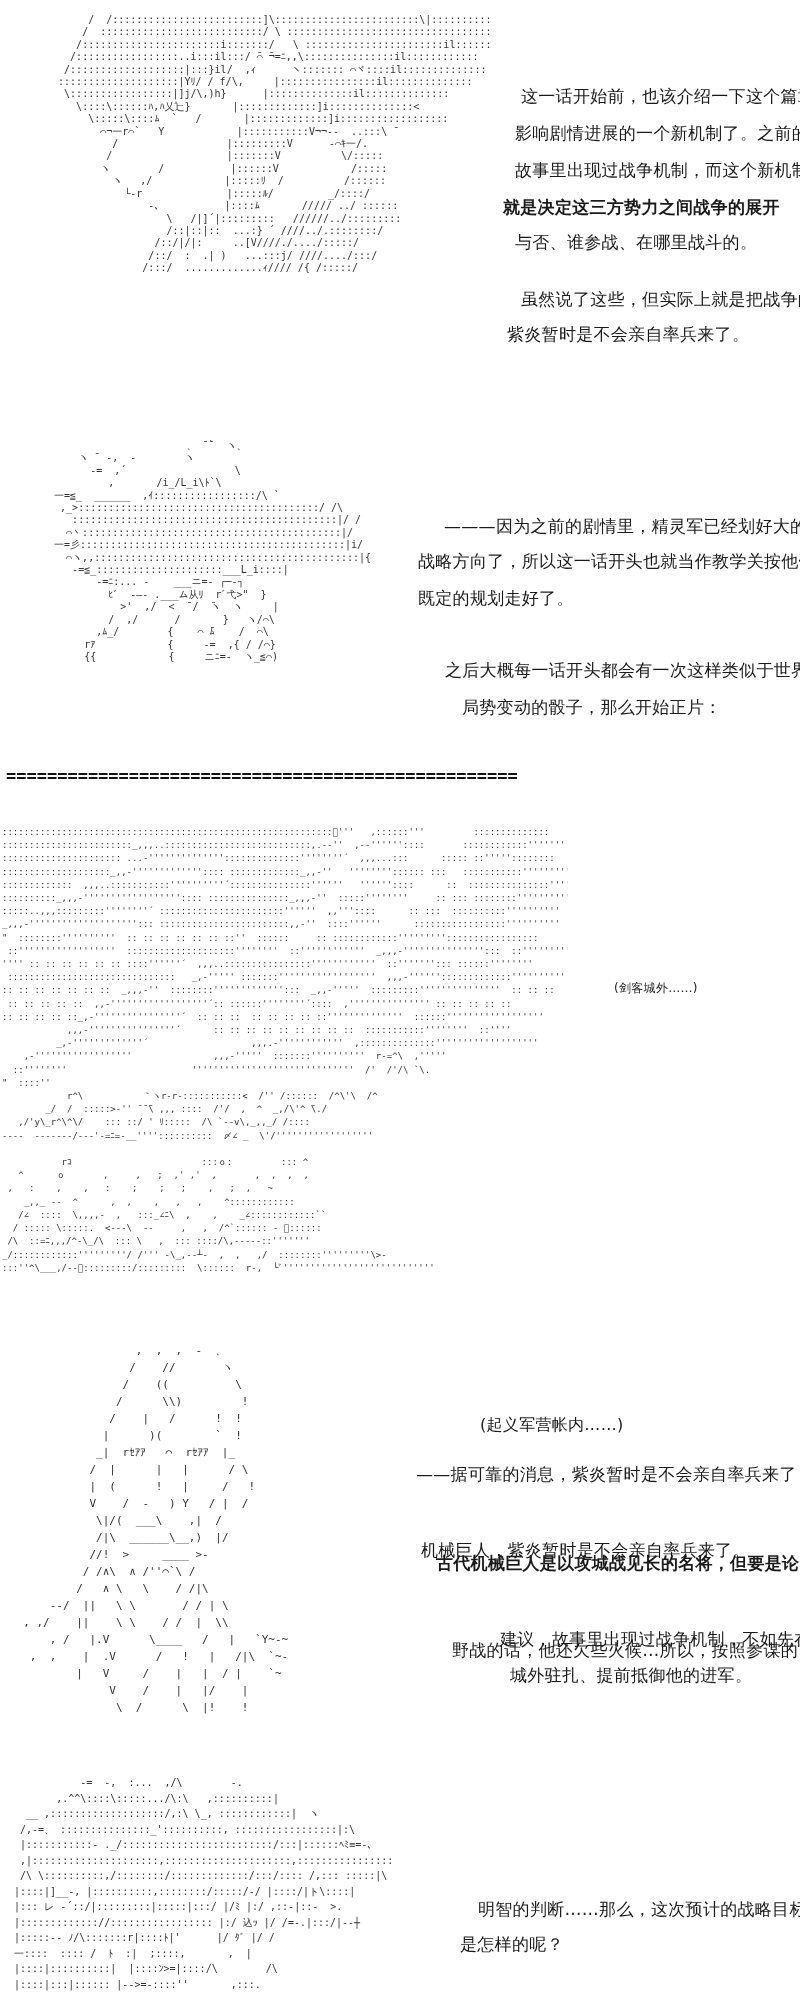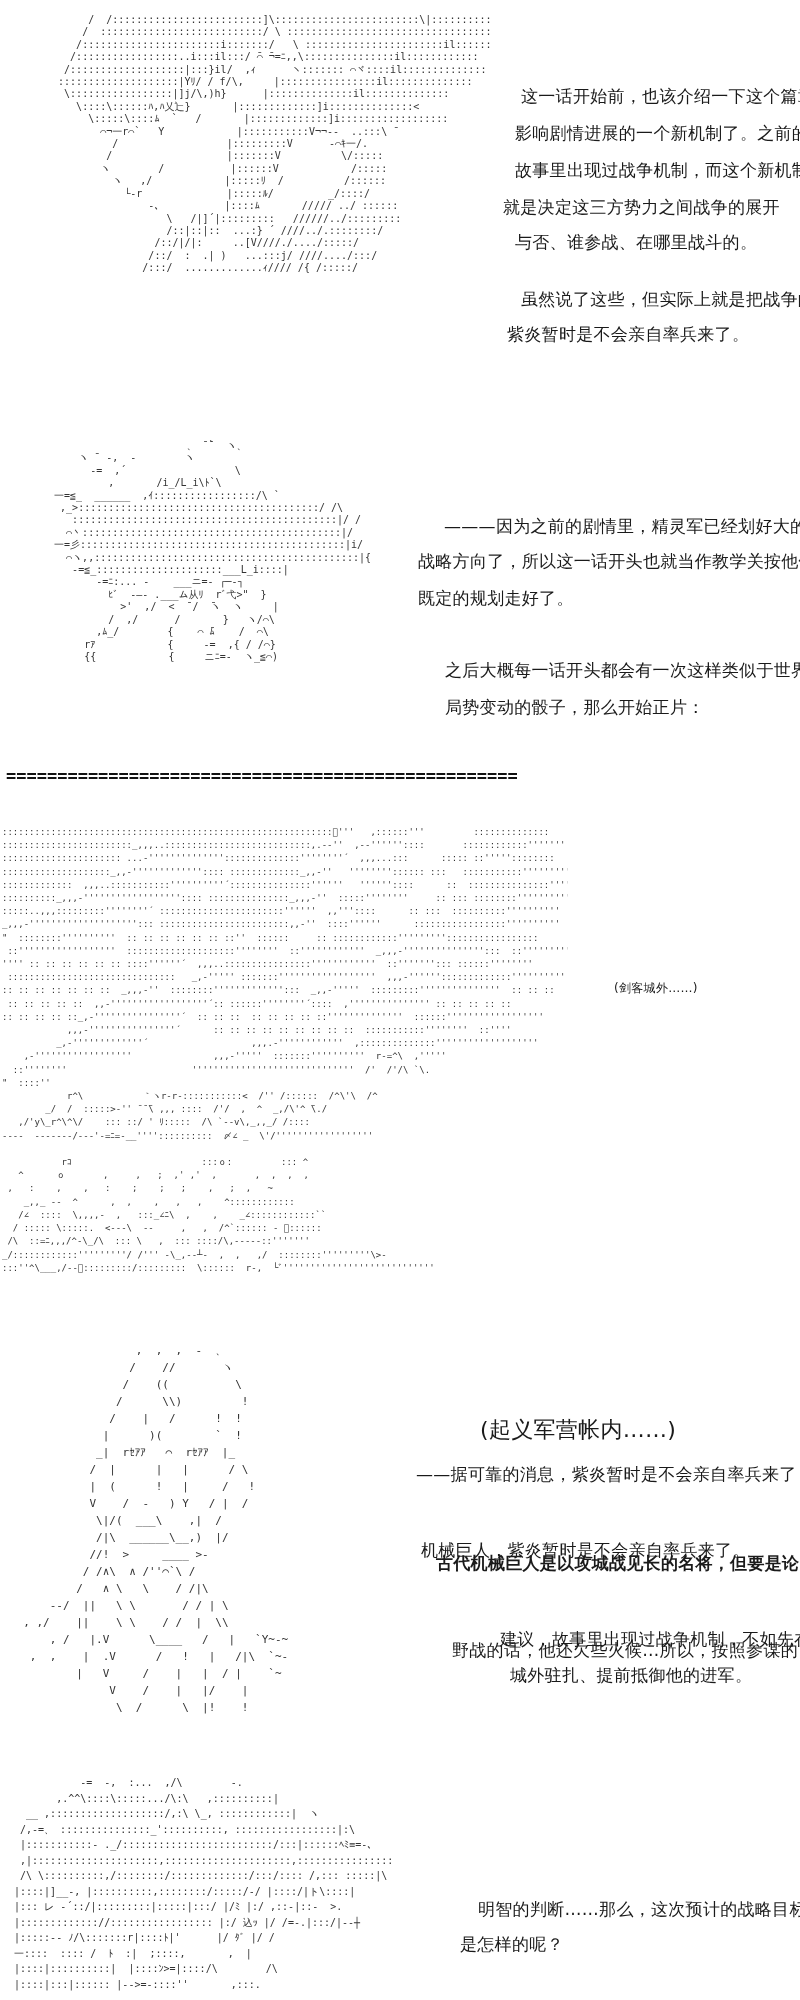--- a/index.html
+++ b/index.html
@@ -29,21 +29,21 @@
               └‐r              |:::::ﾙ/         _/::::/
                   ‐、          |::::ﾑ       ///// ../ ::::::
                      \   /|]´|:::::::::   //////../:::::::::
                      /::|::|::  ...:} ´ ////../.::::::::/
                    /::/|/|:     ..[V////./..../:::::/
                   /::/  :  .| )   ...:::j/ ////..../:::/
                  /:::/  .............ｨ//// /{ /:::::/</pre>
   <div class="txt" style="left:521px;top:85px;">这一话开始前，也该介绍一下这个篇章</div>
   <div class="txt" style="left:515px;top:122px;">影响剧情进展的一个新机制了。之前的</div>
   <div class="txt" style="left:515px;top:159px;">故事里出现过战争机制，而这个新机制</div>
-  <div class="txt" style="left:503px;top:196px;">就是决定这三方势力之间战争的展开</div>
+  <div class="txt" style="left:503px;top:196px;font-weight:bold;">就是决定这三方势力之间战争的展开</div>
   <div class="txt" style="left:515px;top:231px;">与否、谁参战、在哪里战斗的。</div>
   <div class="txt" style="left:521px;top:288px;">虽然说了这些，但实际上就是把战争的</div>
   <div class="txt" style="left:507px;top:323px;">紫炎暂时是不会亲自率兵来了。</div>
 </section>
 
 <section>
   <pre class="art" style="left:36px;top:440px;width:400px;height:320px;">                         、 ̄ ̄`  ヽ、
        ヽ ̄  ‐,  ‐        ヽ
          ‐=  ,´                  \
             ,       /i_/L_i\ﾄ`\
@@ -58,21 +58,21 @@
             ﾋﾞ  ‐―‐ .___ム从ﾘ  rﾞ弋&gt;"  }
               &gt;'  ,/  &lt;  ̄ /  ̄ヽ  ヽ     |
             /  ,/      /       }   ヽ/⌒\
           ,ﾑ_/        {    ⌒ ̄ﾑ    /  ⌒\
         rｱ            {     ‐=  ,{ / /⌒}
         {{            {     ニﾆ=-  ヽ_≦⌒)</pre>
   <div class="txt" style="left:444px;top:515px;">———因为之前的剧情里，精灵军已经划好大的</div>
   <div class="txt" style="left:418px;top:550px;">战略方向了，所以这一话开头也就当作教学关按他们</div>
   <div class="txt" style="left:418px;top:587px;">既定的规划走好了。</div>
   <div class="txt" style="left:445px;top:659px;">之后大概每一话开头都会有一次这样类似于世界</div>
-  <div class="txt" style="left:445px;top:696px;">局势变动的骰子，那么开始正片：</div>
+  <div class="txt" style="left:462px;top:696px;">局势变动的骰子，那么开始正片：</div>
 </section>
 
 <div class="sep">==================================================</div>
 
 <section>
   <pre class="art" style="left:2px;top:826px;width:566px;height:470px;font-size:9px;line-height:13.2px;">:::::::::::::::::::::::::::::::::::::::::::::::::::::::::::::ﾞ'''   ,::::::'''         ::::::::::::::
 ::::::::::::::::::::::::_,,,..:::::::::::::::::::::::::::,.--''  ,--''''''::::       ::::::::::::'''''''
 :::::::::::::::::::::: ...-''''''''''''''::::::::::::::''''''''´  ,,,...:::      ::::: ::'''''::::::::
 ::::::::::::::::::::_,,-''''''''''''':::: :::::::::::::_,,-''   '''''''':::::: :::   :::::::::::''''''''''''
 :::::::::::::  ,,,..:::::::::::''''''''''´:::::::::::::::''''''   ''''''::::      ::  :::::::::::::::''''''
@@ -124,21 +124,21 @@
             //!  &gt;     ____ &gt;-
            / /∧\  ∧ /''⌒`\ /
           /   ∧ \   \    / /|\
       --/  ||   \ \       / / | \
   , ,/    ||    \ \    / /  |  \\
       , /   |.V      \____   /   |   `Y~‐~
    ,  ,    |  .V      /   !   |   /|\  `~‐
           |   V     /    |   |  / |    `~
                V    /    |   |/    |
                 \  /      \  |!    !</pre>
-  <div class="txt" style="left:480px;top:1415px;font-size:22px;">(起义军营帐内……)</div>
+  <div class="txt" style="left:480px;top:1415px;font-size:16px;">(起义军营帐内……)</div>
   <div class="txt" style="left:416px;top:1463px;">——据可靠的消息，紫炎暂时是不会亲自率兵来了</div>
   <div class="txt" style="left:421px;top:1499px;margin-top:40px;">机械巨人，紫炎暂时是不会亲自率兵来了。</div>
   <div class="txt" style="left:436px;top:1552px;font-weight:bold;">古代机械巨人是以攻城战见长的名将，但要是论</div>
   <div class="txt" style="left:452px;top:1591px;margin-top:48px;">野战的话，他还欠些火候…所以，按照参谋的</div>
   <div class="txt" style="left:500px;top:1628px;">建议，故事里出现过战争机制，不如先在</div>
   <div class="txt" style="left:510px;top:1664px;">城外驻扎、提前抵御他的进军。</div>
 </section>
 
 <section>
   <pre class="art" style="left:14px;top:1775px;width:380px;height:225px;font-size:10px;line-height:15.5px;">           ‐=  ‐,  :...  ,/\        ‐.

